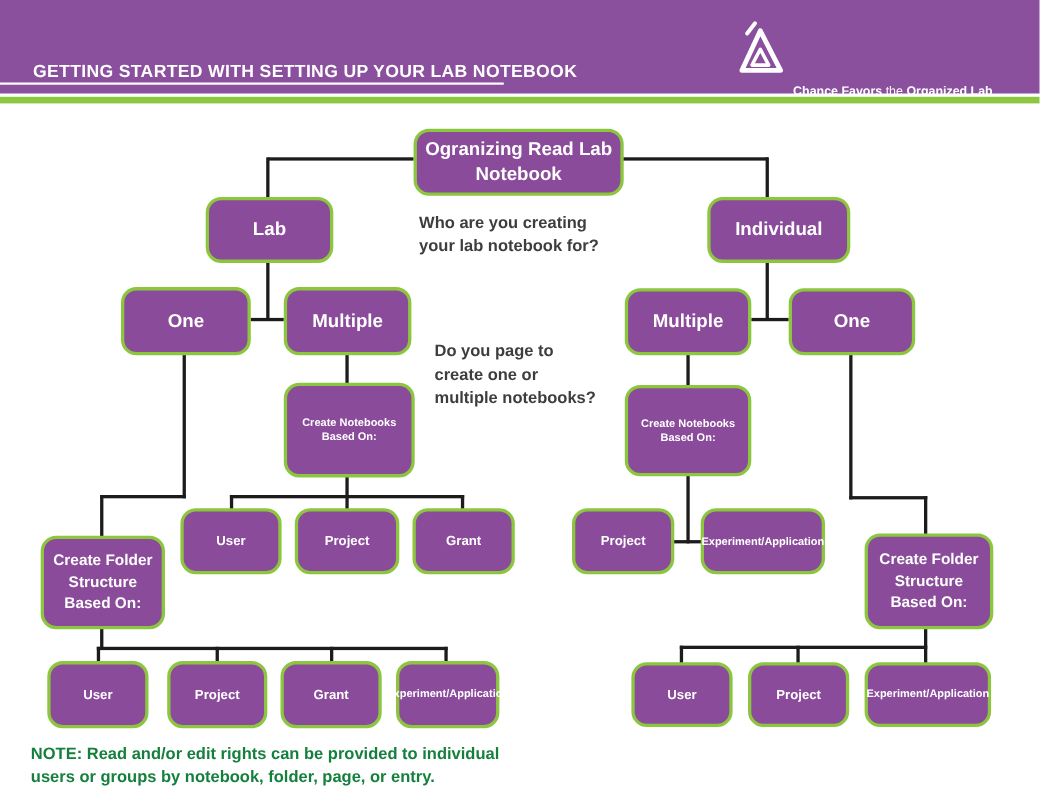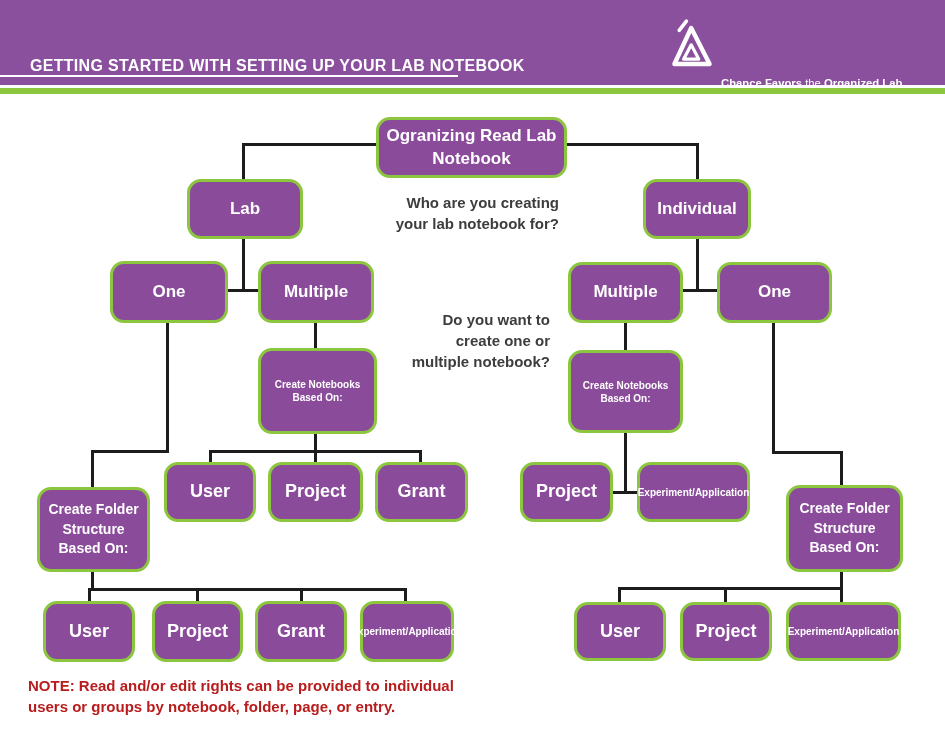--- a/index.html
+++ b/index.html
@@ -24,29 +24,29 @@
   .logo-tag{position:absolute;left:53px;top:38px;color:#fff;font-size:11.3px;white-space:nowrap;margin-top:27px;}
   .logo-tag .b{font-weight:800;}
   .logo-tag .l{font-weight:400;}
   
   .node{
     position:absolute;background:#8B4B9B;border:3px solid #8CC63F;border-radius:14px;
     color:#ffffff;font-weight:600;font-size:17px;line-height:1.3;
     display:flex;align-items:center;justify-content:center;text-align:center;
     box-sizing:border-box;padding:2px 5px;
   }
-  .fs16{font-size:18px;text-align:right;}
+  .fs16{font-size:12px;text-align:right;}
   .fs15{font-size:10px;}
   .fs14{font-size:14px;line-height:1.4;}
   .line{position:absolute;background:#1C1C1C;}
   .question{
-    position:absolute;color:#3D3D3D;font-size:15px;font-weight:700;text-align:right;line-height:1.4;
+    position:absolute;color:#3D3D3D;font-size:15px;font-weight:700;text-align:left;line-height:1.4;
   }
   .note{
-    position:absolute;left:28px;top:675px;width:436px;color:#b91c1c;
+    position:absolute;left:28px;top:675px;width:436px;color:#15803d;
     font-size:15px;font-weight:600;line-height:1.4;
   }
   .note .b{font-weight:800;}
 </style>
 </head>
 <body>
 
 <div class="header">
   <div class="header-title">GETTING STARTED WITH SETTING UP YOUR LAB NOTEBOOK</div>
   <div class="header-underline"></div>
@@ -56,21 +56,21 @@
       <path d="M 29 12 L 52 57 L 8 57 Z" fill="none" stroke="#ffffff" stroke-width="5.5" stroke-linejoin="round"></path>
       <path d="M 29 33 L 38.5 51 L 19.5 51 Z" fill="none" stroke="#ffffff" stroke-width="4" stroke-linejoin="round"></path>
       <path d="M 14 15 L 23 3.5" fill="none" stroke="#ffffff" stroke-width="4.5" stroke-linecap="round"></path>
     </svg>
     <div class="logo-tag"><span class="b">Chance Favors</span><span class="l"> the </span><span class="b">Organized Lab</span></div>
   </div>
 </div>
 <div class="green-stripe"></div>
 
 <div class="question" style="left:381px;top:192px;width:178px;">Who are you creating your lab notebook for?</div>
-<div class="question" style="left:395px;top:309px;width:155px;">Do you want to create one or multiple notebook?</div>
+<div class="question" style="left:395px;top:309px;width:155px;">Do you page to create one or multiple notebooks?</div>
 
 <div class="line" style="left:244px;top:143px;width:132px;height:3px;"></div>
 <div class="line" style="left:242px;top:143px;width:3px;height:37px;"></div>
 <div class="line" style="left:566px;top:143px;width:132px;height:3px;"></div>
 <div class="line" style="left:696px;top:143px;width:3px;height:37px;"></div>
 
 <div class="line" style="left:242px;top:237px;width:3px;height:54px;"></div>
 <div class="line" style="left:228px;top:289px;width:30px;height:3px;"></div>
 
 <div class="line" style="left:166px;top:322px;width:3px;height:131px;"></div>
@@ -113,21 +113,21 @@
 <div class="node fs15" style="left:258px;top:348px;width:119px;height:86px;">Create Notebooks Based On:</div>
 <div class="node fs16" style="left:164px;top:462px;width:92px;height:60px;">User</div>
 <div class="node fs16" style="left:268px;top:462px;width:95px;height:60px;">Project</div>
 <div class="node fs16" style="left:375px;top:462px;width:93px;height:60px;">Grant</div>
 <div class="node fs14" style="left:37px;top:487px;width:113px;height:85px;">Create Folder Structure Based On:</div>
 <div class="node fs16" style="left:43px;top:601px;width:92px;height:61px;">User</div>
 <div class="node fs16" style="left:152px;top:601px;width:91px;height:61px;">Project</div>
 <div class="node fs16" style="left:255px;top:601px;width:92px;height:61px;">Grant</div>
 <div class="node fs15" style="left:360px;top:601px;width:94px;height:61px;padding:2px;">Experiment/Application</div>
 
-<div class="node" style="left:643px;top:179px;width:108px;height:60px;">Individual</div>
+<div class="node" style="left:643px;top:179px;width:130px;height:60px;">Individual</div>
 <div class="node" style="left:568px;top:262px;width:115px;height:61px;">Multiple</div>
 <div class="node" style="left:717px;top:262px;width:115px;height:61px;">One</div>
 <div class="node fs15" style="left:568px;top:350px;width:115px;height:83px;">Create Notebooks Based On:</div>
 <div class="node fs16" style="left:520px;top:462px;width:93px;height:60px;">Project</div>
 <div class="node fs15" style="left:637px;top:462px;width:113px;height:60px;padding:2px;">Experiment/Application</div>
 <div class="node fs14" style="left:786px;top:485px;width:117px;height:87px;">Create Folder Structure Based On:</div>
 <div class="node fs16" style="left:574px;top:602px;width:92px;height:59px;">User</div>
 <div class="node fs16" style="left:680px;top:602px;width:92px;height:59px;">Project</div>
 <div class="node fs15" style="left:786px;top:602px;width:115px;height:59px;padding:2px;">Experiment/Application</div>
 

